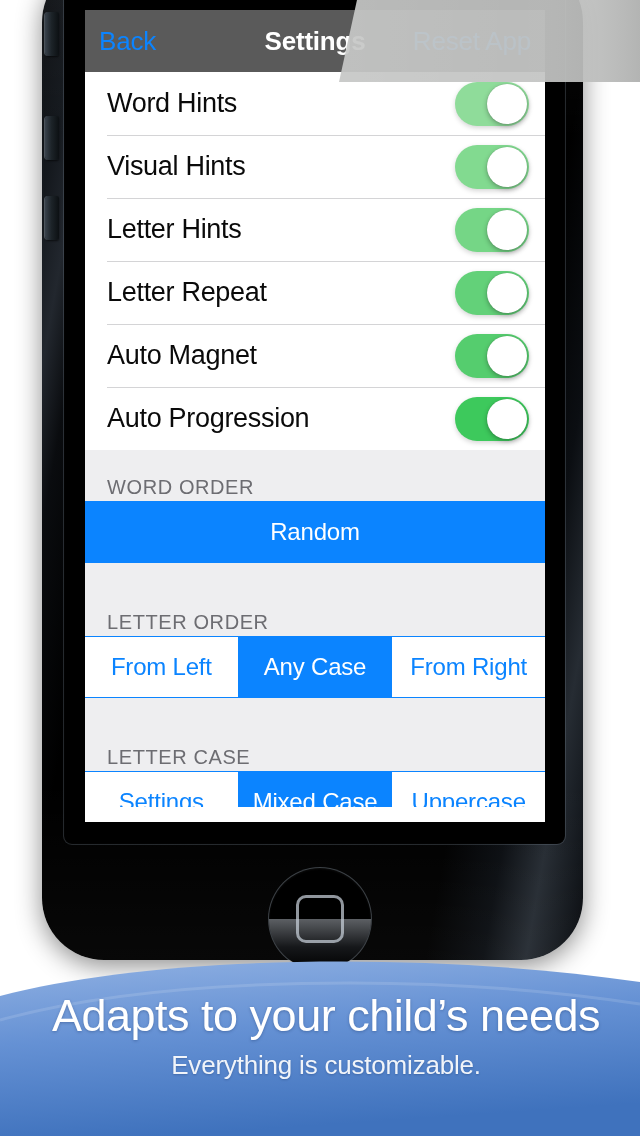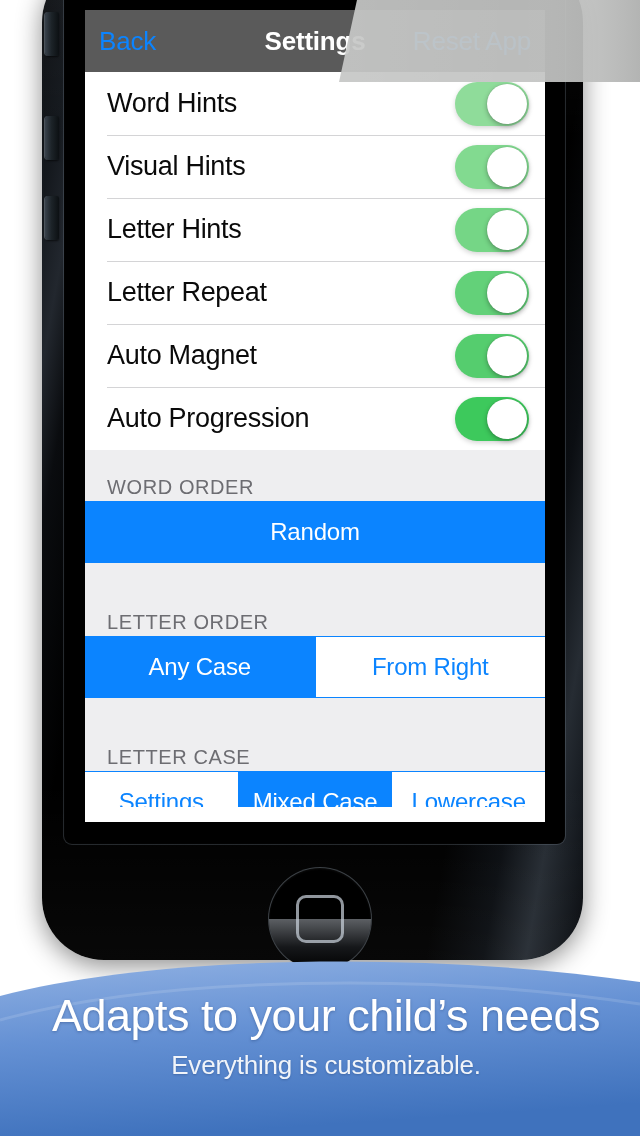--- a/index.html
+++ b/index.html
@@ -211,30 +211,31 @@
     <div>
         <div class="group-head">WORD ORDER</div>
         <div class="seg-wrap">
           <div class="seg">
             <div class="seg-item active">Random</div>
           </div>
         </div>
         <div class="group-head">LETTER ORDER</div>
         <div class="seg-wrap">
           <div class="seg">
+            <div class="seg-item">From Left</div>
             <div class="seg-item active">Any Case</div>
             <div class="seg-item">From Right</div>
           </div>
         </div>
         <div class="group-head">LETTER CASE</div>
         <div class="seg-wrap seg-clip">
           <div class="seg">
             <div class="seg-item">Settings</div>
             <div class="seg-item active">Mixed Case</div>
-            <div class="seg-item">Lowercase</div>
+            <div class="seg-item">Uppercase</div>
           </div>
         </div>
       </div>
 
   </div>
 
   <div class="light-band">
     <svg width="640" height="82" viewBox="0 0 640 82">
       <polygon points="357,0 640,0 640,82 339,82" fill="#c3c4c3" opacity="0.93"></polygon>
       <polygon points="357,0 640,0 640,82 339,82" fill="url(#bandg)"></polygon>

